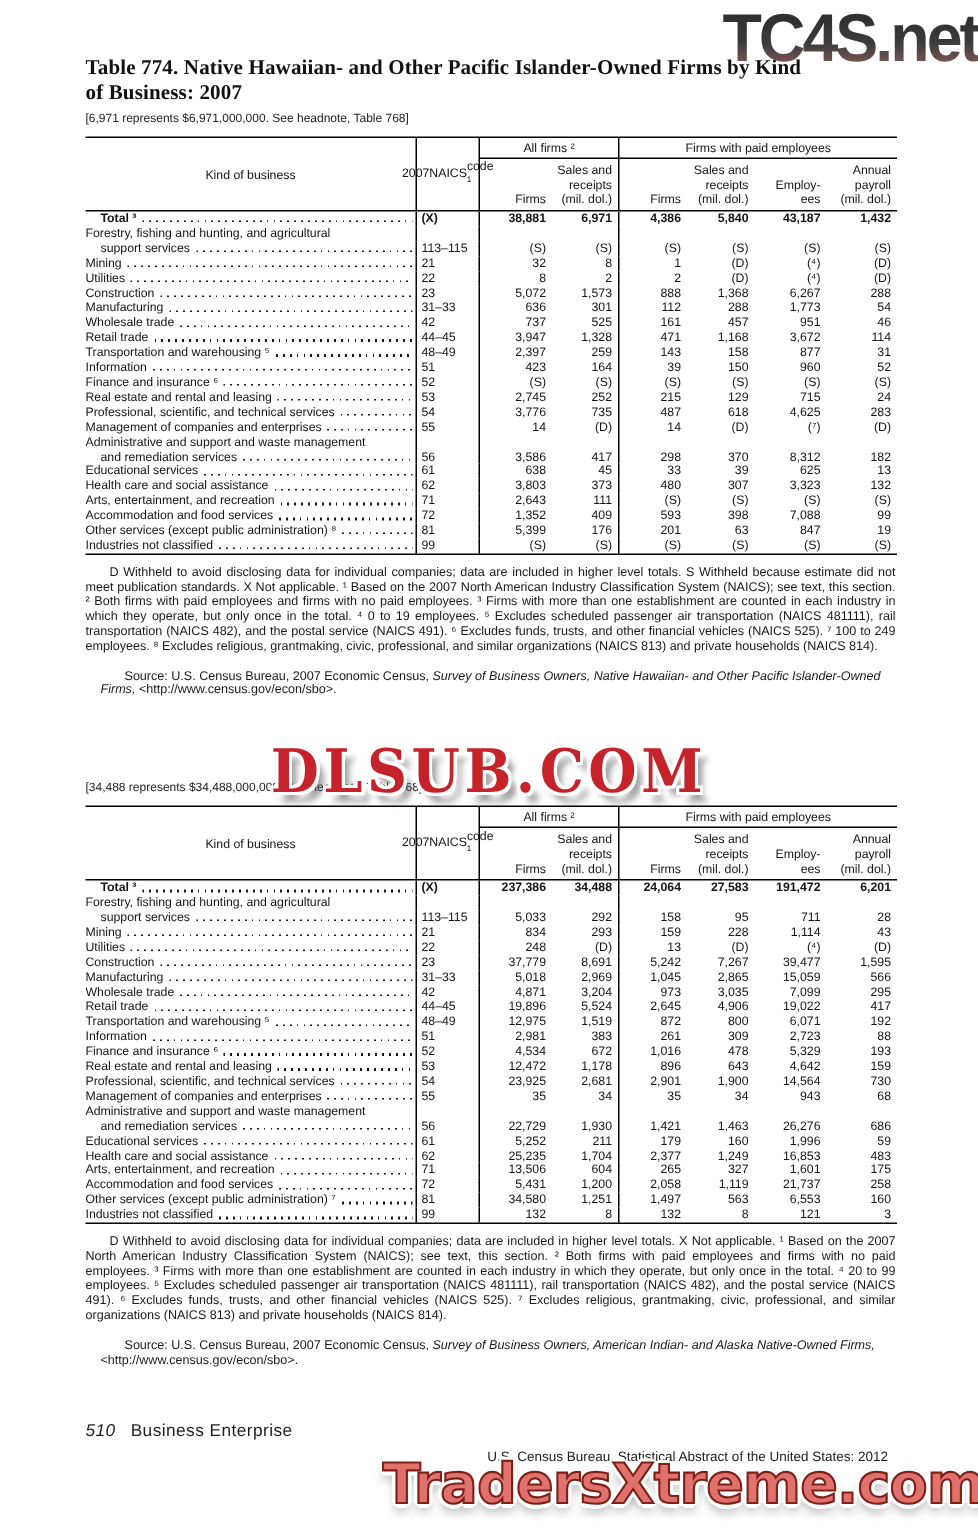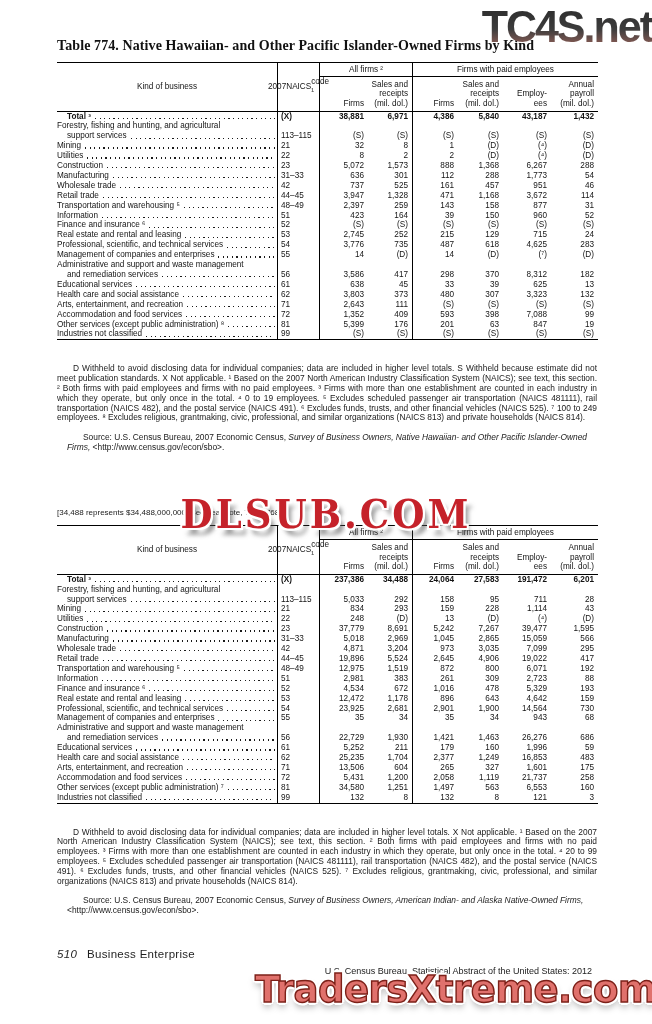--- a/index.html
+++ b/index.html
@@ -38,21 +38,21 @@
   .c.lab{display:flex;align-items:flex-end;overflow:hidden;}
   .c.lab .lt{white-space:nowrap;}
   .c.lab.ind{padding-left:10px;}
   .leader{flex:1;height:1.2px;margin:0 2px 2.5px 4px;min-width:4px;
           background-image:repeating-linear-gradient(to right,#1a1a1a 0 1.2px,transparent 1.2px 4.6px);}
   .c.code{border-left:1px solid #000;border-right:1px solid #000;padding-left:3px;}
   .c.num{text-align:right;padding-right:4px;}
   .c.s1{border-right:1px solid #000;}
 
   
-  .fn{margin:24px 0 0 0;font-size:8.4px;line-height:9.8px;text-align:justify;text-indent:16px;color:#1a1a1a;}
+  .fn{margin:7px 0 0 0;font-size:8.4px;line-height:9.8px;text-align:justify;text-indent:16px;color:#1a1a1a;}
   .src{margin:10px;font-size:8.4px;line-height:9.8px;text-indent:16px;color:#1a1a1a;}
 
   
   .footer-left{position:absolute;left:57px;top:948px;font-size:11.5px;letter-spacing:.3px;color:#1f1f1f;}
   .footer-left b{font-weight:normal;margin-right:10px;font-style:italic;}
   .footer-right{position:absolute;right:60px;top:966px;font-size:9px;color:#222;}
 
   
   .wm{position:absolute;white-space:nowrap;pointer-events:none;}
   .wm-tc4s{top:2px;right:0px;font-family:"Liberation Sans","DejaVu Sans",sans-serif;
@@ -77,21 +77,23 @@
 
 <div class="page">
 
   <div class="wm wm-tc4s">TC4S.net</div>
 
   <div class="content">
 
     <section style="padding-top:38px;">
       <h2 class="title">
         <span class="tl">Table 774. Native Hawaiian- and Other Pacific Islander-Owned Firms by Kind</span>
+        <span class="tl">of Business: 2007</span>
       </h2>
+      <div class="headnote">[6,971 represents $6,971,000,000. See headnote, Table 768]</div>
 
       <div class="dtable">
         <div class="thead">
           <div class="h-kob">Kind of business</div>
           <div class="h-naics">
             <span>2007</span>
             <span>NAICS</span>
             <span>code ¹</span>
           </div>
           <div class="h-g1">All firms ²</div>

